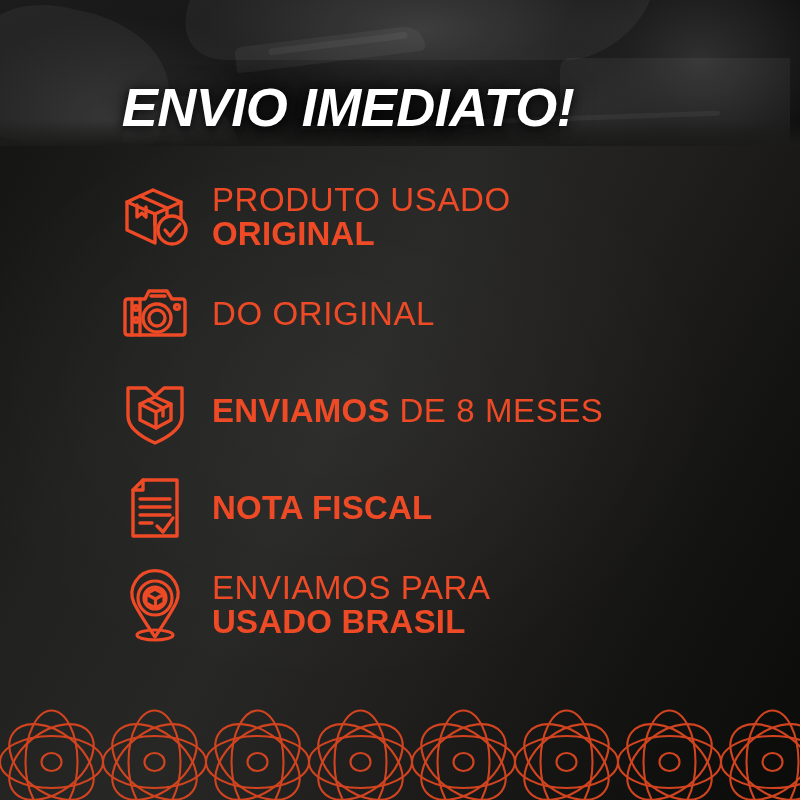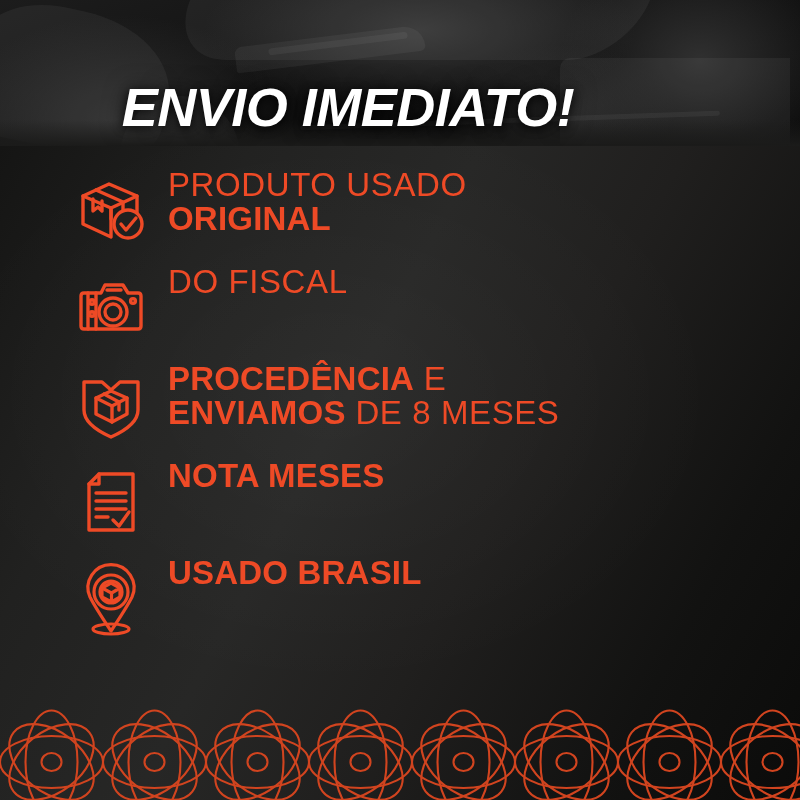--- a/index.html
+++ b/index.html
@@ -125,23 +125,23 @@
                 rgba(255,255,255,0.035) 0%, rgba(0,0,0,0) 70%);
   }
 
   .features {
     position: absolute;
     left: 0; top: 168px;
     width: 800px;
   }
   .feature-row {
     display: flex;
-    align-items: flex-start;
+    align-items: center;
     height: 97px;
-    padding-left: 68px;
+    padding-left: 112px;
     box-sizing: border-box;
   }
   .feature-icon {
     width: 86px;
     height: 86px;
     flex: 0 0 86px;
     display: flex;
     align-items: center;
     justify-content: center;
   }
@@ -220,74 +220,72 @@
           <circle cx="42" cy="44" r="8"></circle>
           <path d="M17 25 L17 61"></path>
           <path d="M25 25 L25 61"></path>
           <circle cx="21" cy="34" r="2.2"></circle>
           <circle cx="21" cy="46" r="2.2"></circle>
           <circle cx="62" cy="33" r="2.4"></circle>
           <path d="M36 22 L50 22"></path>
         </svg>
       </div>
       <div class="feature-text">
-        <div class="line w-light">DO FISCAL</div>
+        <div class="line w-light">DO ORIGINAL</div>
       </div>
     </div>
 
     <div class="feature-row">
       <div class="feature-icon">
         <svg width="80" height="80" viewBox="0 0 80 80" fill="none" stroke="#ee4a26" stroke-width="3.4" stroke-linecap="round" stroke-linejoin="round">
           <path d="M13 17 L31 17 L40 25 L49 17 L67 17 L67 45 Q67 60 40 72 Q13 60 13 45 Z"></path>
           <path d="M25 33 L40 26 L56 33 L41 41 Z"></path>
           <path d="M25 33 L25 49 L41 57 L41 41"></path>
           <path d="M56 33 L56 49 L41 57"></path>
           <path d="M33 29 L48 37 L48 45"></path>
         </svg>
       </div>
       <div class="feature-text">
-        <div class="line">
-          <span class="w-bold">PROCEDÊNCIA</span><span class="w-light"> E</span>
-        </div>
         <div class="line">
           <span class="w-bold">ENVIAMOS</span><span class="w-light"> DE 8 MESES</span>
         </div>
       </div>
     </div>
 
     <div class="feature-row">
       <div class="feature-icon">
         <svg width="80" height="80" viewBox="0 0 80 80" fill="none" stroke="#ee4a26" stroke-width="3.4" stroke-linecap="round" stroke-linejoin="round">
           <path d="M18 22 L28 12 L62 12 L62 68 L18 68 Z"></path>
           <path d="M28 12 L28 22 L18 22"></path>
           <path d="M25 31 L55 31"></path>
           <path d="M25 39 L55 39"></path>
           <path d="M25 47 L55 47"></path>
           <path d="M25 55 L37 55"></path>
           <path d="M42 58 L48 64 L58 50"></path>
         </svg>
       </div>
       <div class="feature-text">
-        <div class="line w-bold">NOTA MESES</div>
+        <div class="line w-bold">NOTA FISCAL</div>
       </div>
     </div>
 
     <div class="feature-row">
       <div class="feature-icon">
         <svg width="80" height="80" viewBox="0 0 80 80" fill="none" stroke="#ee4a26" stroke-width="3.2" stroke-linecap="round" stroke-linejoin="round">
           <path d="M40 72 Q24 48 19 38 A23 23 0 1 1 61 38 Q56 48 40 72 Z"></path>
           <circle cx="40" cy="33" r="17"></circle>
           <circle cx="40" cy="33" r="11"></circle>
           <path d="M31 29 L40 24 L49 29 L40.5 34 Z"></path>
           <path d="M31 29 L31 38 L40.5 43 L40.5 34"></path>
           <path d="M49 29 L49 38 L40.5 43"></path>
           <ellipse cx="40" cy="70" rx="18" ry="5"></ellipse>
         </svg>
       </div>
       <div class="feature-text">
+        <div class="line w-light">ENVIAMOS PARA</div>
         <div class="line w-bold">USADO BRASIL</div>
       </div>
     </div>
 
   </div>
 
   <div class="pattern">
     <svg width="800" height="100" viewBox="0 0 800 100" fill="none" stroke="#d1441f" stroke-width="2.1">
       <defs>
         <g id="motif">

